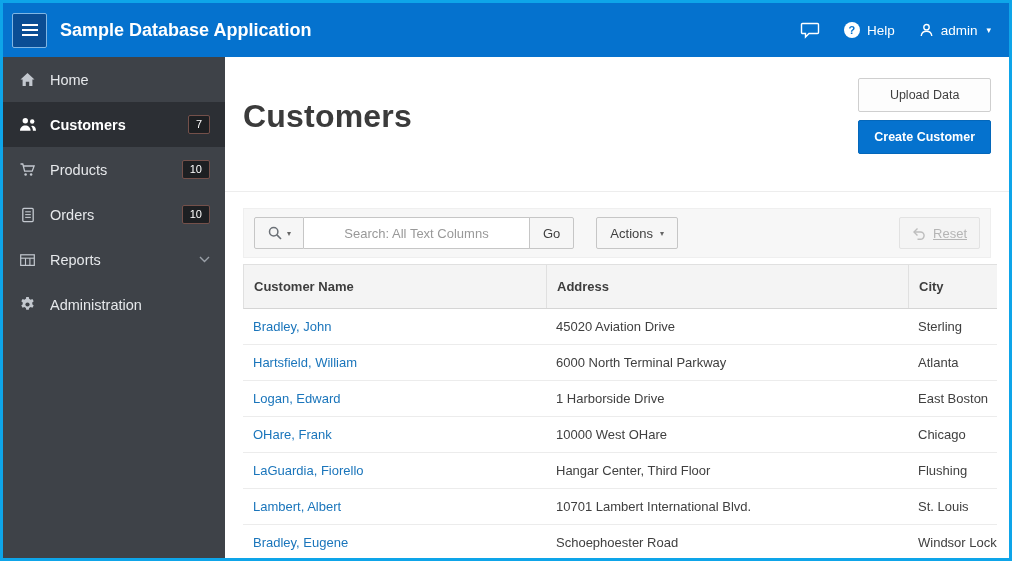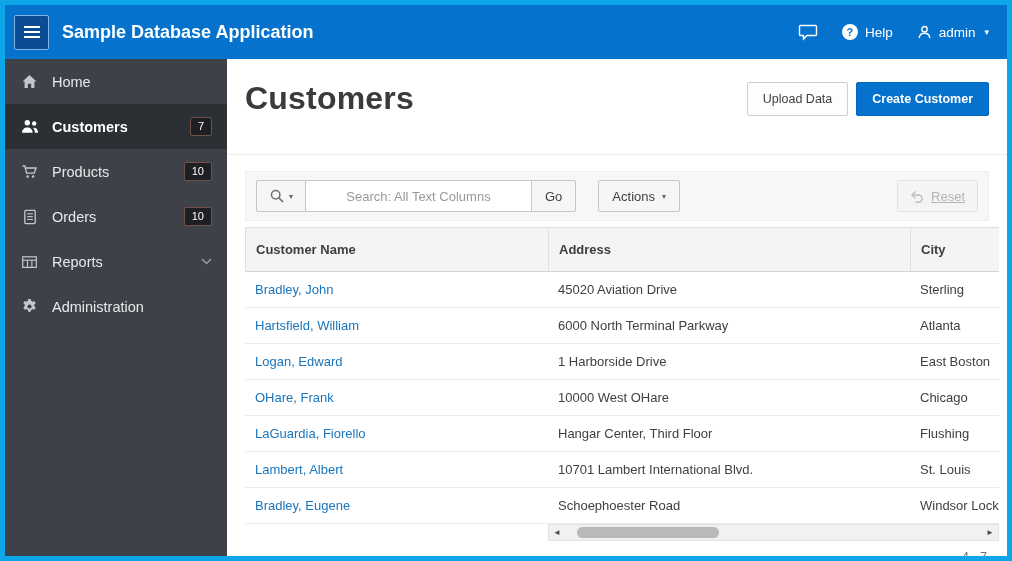--- a/index.html
+++ b/index.html
@@ -1,18 +1,18 @@
 <!DOCTYPE html>
 <html><head>
 <meta charset="utf-8">
 <style>
   * { box-sizing: border-box; }
   html, body { margin:0; padding:0; }
   body { font-family:"Liberation Sans", sans-serif; background:#e9e9e9; }
-  .app { position:relative; width:1012px; height:561px; background:#fff; border:5px solid #0ea5e9; overflow:hidden; }
+  .app { position:relative; width:1012px; height:561px; background:#fff; border:3px solid #0ea5e9; overflow:hidden; }
 
   
   .header { position:absolute; top:0; left:0; right:0; height:54px; background:#0572ce; display:flex; align-items:center; padding:0 18px 0 9px; }
   .menu-btn { width:35px; height:35px; background:#0a4d94; border:1px solid #7fb6e4; border-radius:2px; display:flex; flex-direction:column; align-items:center; justify-content:center; gap:3px; cursor:pointer; flex:0 0 35px; }
   .menu-btn i { display:block; width:16px; height:2px; background:#fff; }
   .app-title { color:#fff; font-size:18px; font-weight:bold; margin-left:13px; white-space:nowrap; }
   .header-right { margin-left:auto; display:flex; align-items:center; gap:24px; }
   .hdr-item { display:flex; align-items:center; gap:7px; color:#fff; font-size:13.5px; cursor:pointer; white-space:nowrap; }
   .help-circle { width:16px; height:16px; border-radius:50%; background:#fff; color:#0572ce; font-size:11px; font-weight:bold; display:flex; align-items:center; justify-content:center; }
   .caret { font-size:9px; color:#fff; margin-left:2px; }
@@ -22,21 +22,21 @@
   .nav-item { height:45px; display:flex; align-items:center; gap:13px; padding:0 15px; color:#e6e8eb; font-size:14.5px; cursor:pointer; }
   .nav-item.active { background:#2c2f34; color:#fff; font-weight:bold; }
   .nav-icon { width:19px; display:flex; justify-content:center; align-items:center; flex:0 0 19px; }
   .badge { margin-left:auto; background:#1d1f22; border:1px solid #74504a; color:#fff; font-size:11px; font-weight:normal; padding:2px 7px; border-radius:2px; line-height:1.2; }
   .nav-chevron { margin-left:auto; display:flex; }
 
   
   .main { position:absolute; top:54px; left:222px; right:0; bottom:0; background:#fff; overflow:hidden; }
   .page-header { display:flex; align-items:center; padding:21px 18px 37px 18px; border-bottom:1px solid #ededed; }
   .page-title { font-size:32px; font-weight:600; color:#3b3b3b; letter-spacing:.2px; margin:0; }
-  .hdr-buttons { margin-left:auto; display:flex; gap:8px; }
+  .hdr-buttons { margin-left:auto; display:flex; gap:8px;flex-direction:column; }
   .btn { font-family:inherit; font-size:12.5px; padding:9px 15px; border-radius:2px; border:1px solid #cfcfcf; background:#fdfdfd; color:#3f3f3f; cursor:pointer; white-space:nowrap; }
   .btn-primary { background:#0572ce; border-color:#0467ba; color:#fff; font-weight:bold; }
 
   .report { margin:16px 18px 0 18px; }
   .toolbar { background:#f7f7f7; border:1px solid #efefef; padding:8px 10px; display:flex; align-items:center; }
   .search-btn { height:32px; width:50px; background:#f6f6f6; border:1px solid #c6c6c6; border-radius:2px 0 0 2px; display:flex; align-items:center; justify-content:center; gap:4px; cursor:pointer; flex:0 0 50px; }
   .sb-caret { font-size:8px; color:#666; }
   .search-input { height:32px; width:226px; border:1px solid #c6c6c6; border-left:none; padding:0 10px; font-size:13px; color:#444; font-family:inherit; outline:none; background:#fff;text-align:center; }
   .search-input::placeholder { color:#999; }
   .go-btn { height:32px; padding:0 13px; background:#f6f6f6; border:1px solid #c6c6c6; margin-left:-1px; font-size:13px; color:#3f3f3f; border-radius:0 2px 2px 0; cursor:pointer; font-family:inherit; }

